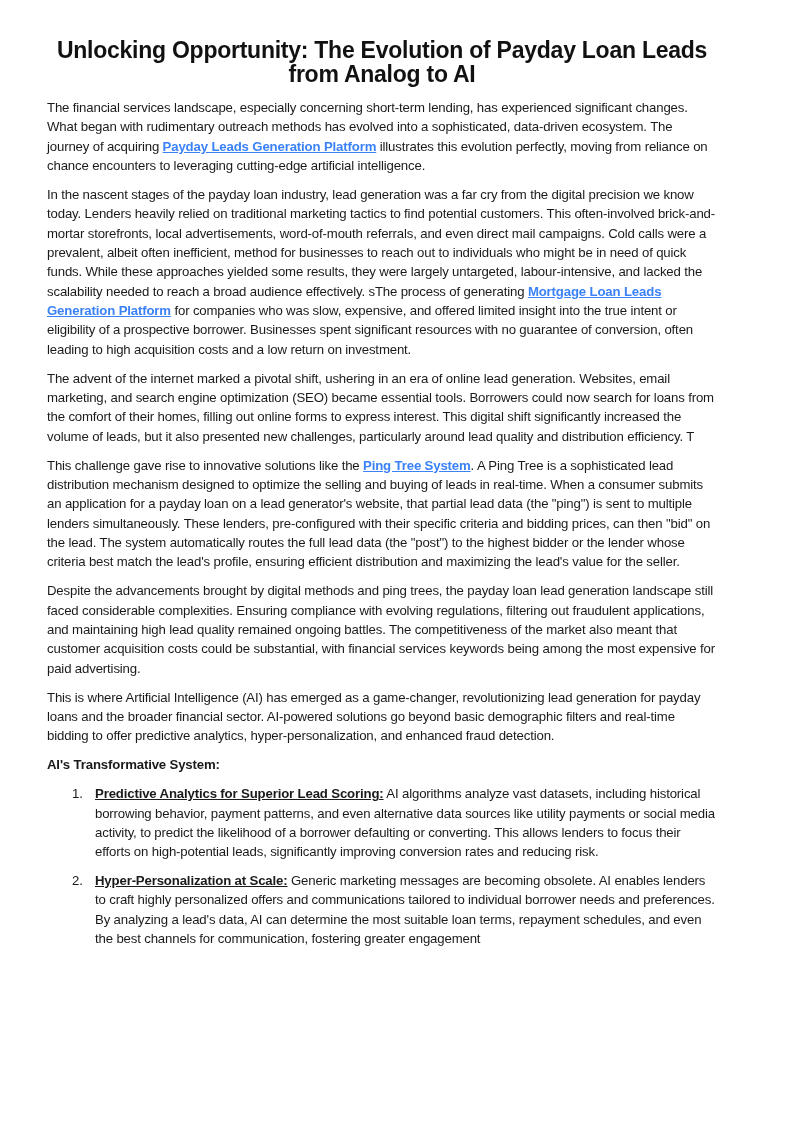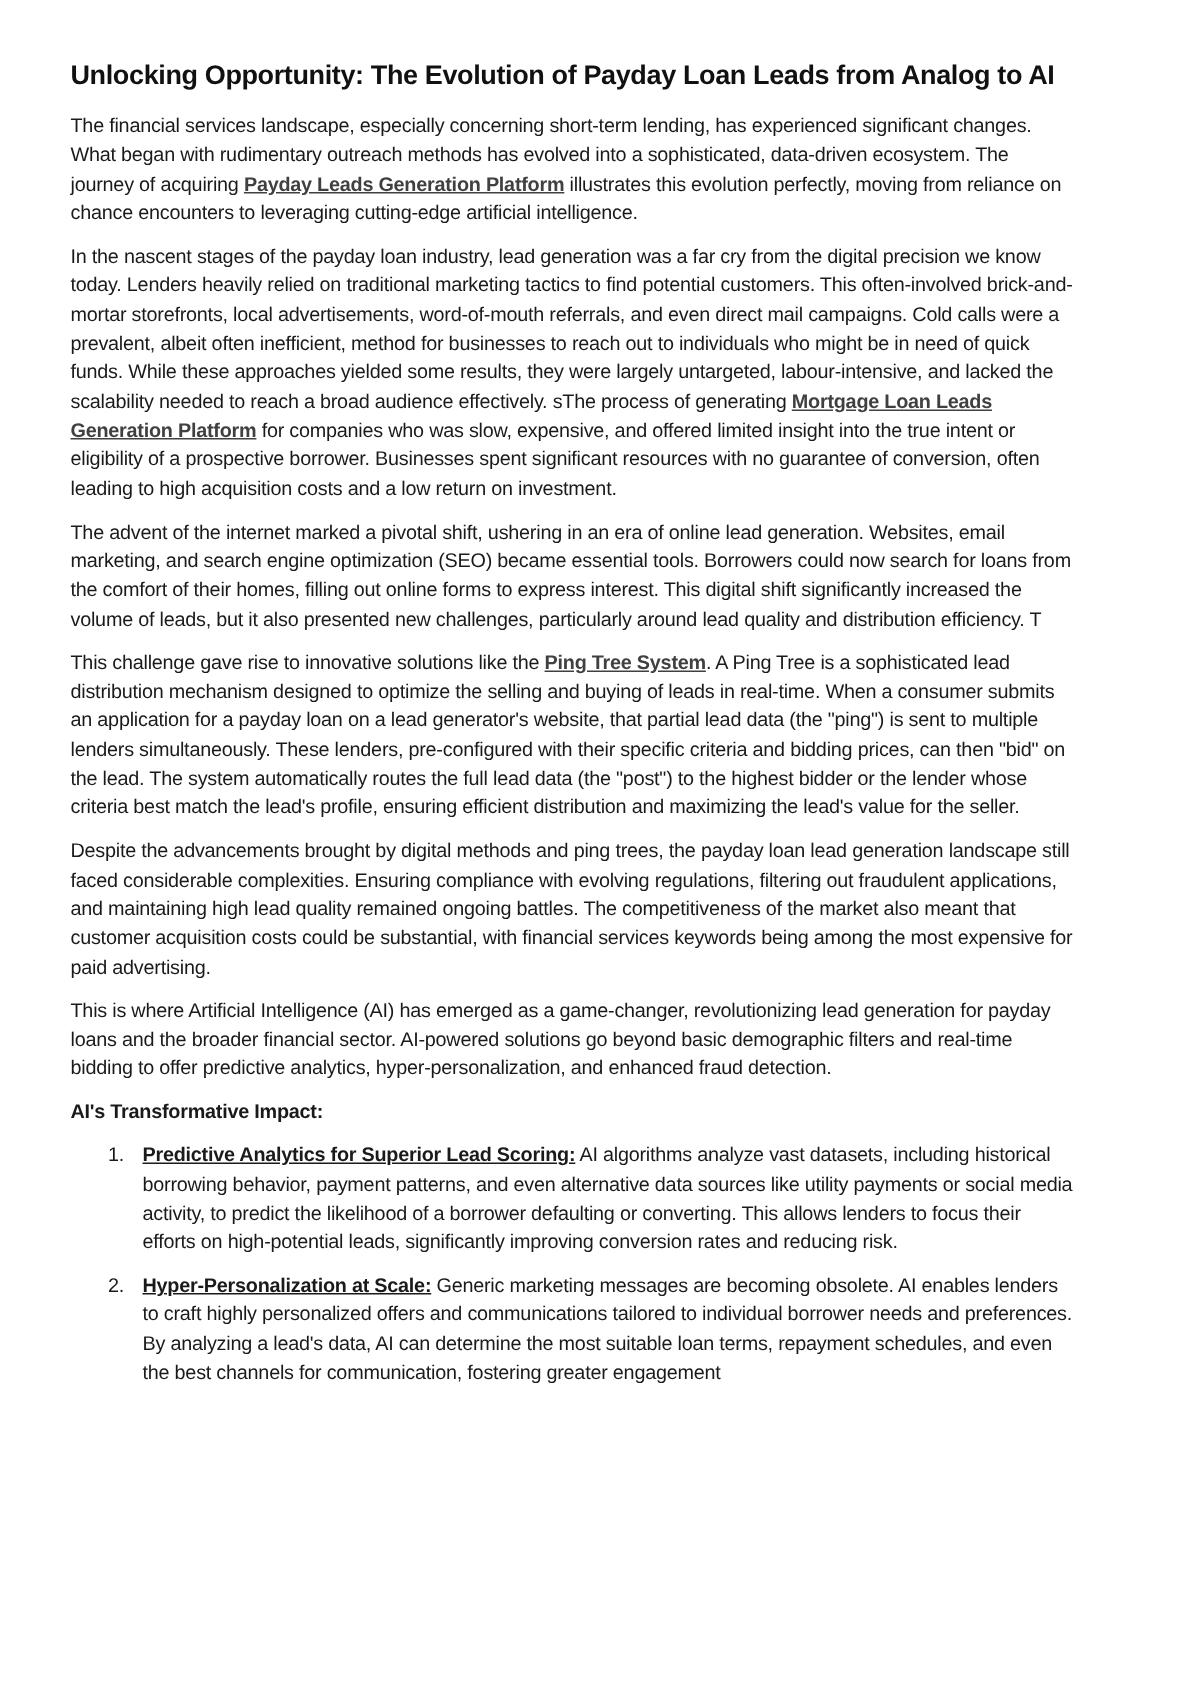--- a/index.html
+++ b/index.html
@@ -3,29 +3,29 @@
 <meta charset="utf-8">
 <style>
   html, body { margin: 0; padding: 0; background: #ffffff; }
   body { width: 794px; height: 1123px; overflow: hidden; position: relative; }
   .page {
     position: absolute; left: 47px; top: 38px; width: 670px;
     font-family: "Liberation Sans", "DejaVu Sans", sans-serif;
     color: #1a1a1a;
   }
   .title {
-    font-size: 18px; font-weight: bold; margin: 0 0 12px 0; line-height: 24px;
-    letter-spacing: -0.25px; color: #111;
+    font-size: 23px; font-weight: bold; margin: 0 0 12px 0; line-height: 24px;
+    letter-spacing: -0.25px; color: #111; text-align: center;
   }
   p {
     font-size: 13.2px; line-height: 19.35px; margin: 0 0 9.6px 0;
     letter-spacing: -0.15px;
   }
   a.link {
-    color: #404040; font-weight: bold; text-decoration: underline;
+    color: #3b82f6; font-weight: bold; text-decoration: underline;
   }
   .subhead { font-weight: bold; font-size: 13.2px; line-height: 19.35px; margin: 0 0 9.6px 0; letter-spacing: -0.15px; }
   ol { margin: 0; padding: 0; list-style: none; }
   ol li {
     position: relative; padding-left: 48px; margin-bottom: 9.6px;
     font-size: 13.2px; line-height: 19.35px; letter-spacing: -0.15px;
   }
   ol li .num { position: absolute; left: 25px; top: 0; }
   ol li b { font-weight: bold; text-decoration: underline; }
 </style>
@@ -40,21 +40,21 @@
   <p><span>In the nascent stages of the payday loan industry, lead generation was a far cry from the digital precision we know today. Lenders heavily relied on traditional marketing tactics to find potential customers. This often-involved brick-and-mortar storefronts, local advertisements, word-of-mouth referrals, and even direct mail campaigns. Cold calls were a prevalent, albeit often inefficient, method for businesses to reach out to individuals who might be in need of quick funds. While these approaches yielded some results, they were largely untargeted, labour-intensive, and lacked the scalability needed to reach a broad audience effectively. sThe process of generating </span><a class="link" href="#">Mortgage Loan Leads Generation Platform</a><span> for companies who was slow, expensive, and offered limited insight into the true intent or eligibility of a prospective borrower. Businesses spent significant resources with no guarantee of conversion, often leading to high acquisition costs and a low return on investment.</span></p>
 
   <p>The advent of the internet marked a pivotal shift, ushering in an era of online lead generation. Websites, email marketing, and search engine optimization (SEO) became essential tools. Borrowers could now search for loans from the comfort of their homes, filling out online forms to express interest. This digital shift significantly increased the volume of leads, but it also presented new challenges, particularly around lead quality and distribution efficiency. T</p>
 
   <p><span>This challenge gave rise to innovative solutions like the </span><a class="link" href="#">Ping Tree System</a><span>. A Ping Tree is a sophisticated lead distribution mechanism designed to optimize the selling and buying of leads in real-time. When a consumer submits an application for a payday loan on a lead generator's website, that partial lead data (the "ping") is sent to multiple lenders simultaneously. These lenders, pre-configured with their specific criteria and bidding prices, can then "bid" on the lead. The system automatically routes the full lead data (the "post") to the highest bidder or the lender whose criteria best match the lead's profile, ensuring efficient distribution and maximizing the lead's value for the seller.</span></p>
 
   <p>Despite the advancements brought by digital methods and ping trees, the payday loan lead generation landscape still faced considerable complexities. Ensuring compliance with evolving regulations, filtering out fraudulent applications, and maintaining high lead quality remained ongoing battles. The competitiveness of the market also meant that customer acquisition costs could be substantial, with financial services keywords being among the most expensive for paid advertising.</p>
 
   <p>This is where Artificial Intelligence (AI) has emerged as a game-changer, revolutionizing lead generation for payday loans and the broader financial sector. AI-powered solutions go beyond basic demographic filters and real-time bidding to offer predictive analytics, hyper-personalization, and enhanced fraud detection.</p>
 
-  <div class="subhead">AI's Transformative Impact:</div>
+  <div class="subhead">AI's Transformative System:</div>
 
   <ol>
     <li>
       <span class="num">1.</span>
       <b>Predictive Analytics for Superior Lead Scoring:</b><span> AI algorithms analyze vast datasets, including historical borrowing behavior, payment patterns, and even alternative data sources like utility payments or social media activity, to predict the likelihood of a borrower defaulting or converting. This allows lenders to focus their efforts on high-potential leads, significantly improving conversion rates and reducing risk.</span>
     </li>
     <li>
       <span class="num">2.</span>
       <b>Hyper-Personalization at Scale:</b><span> Generic marketing messages are becoming obsolete. AI enables lenders to craft highly personalized offers and communications tailored to individual borrower needs and preferences. By analyzing a lead's data, AI can determine the most suitable loan terms, repayment schedules, and even the best channels for communication, fostering greater engagement</span>
     </li>

